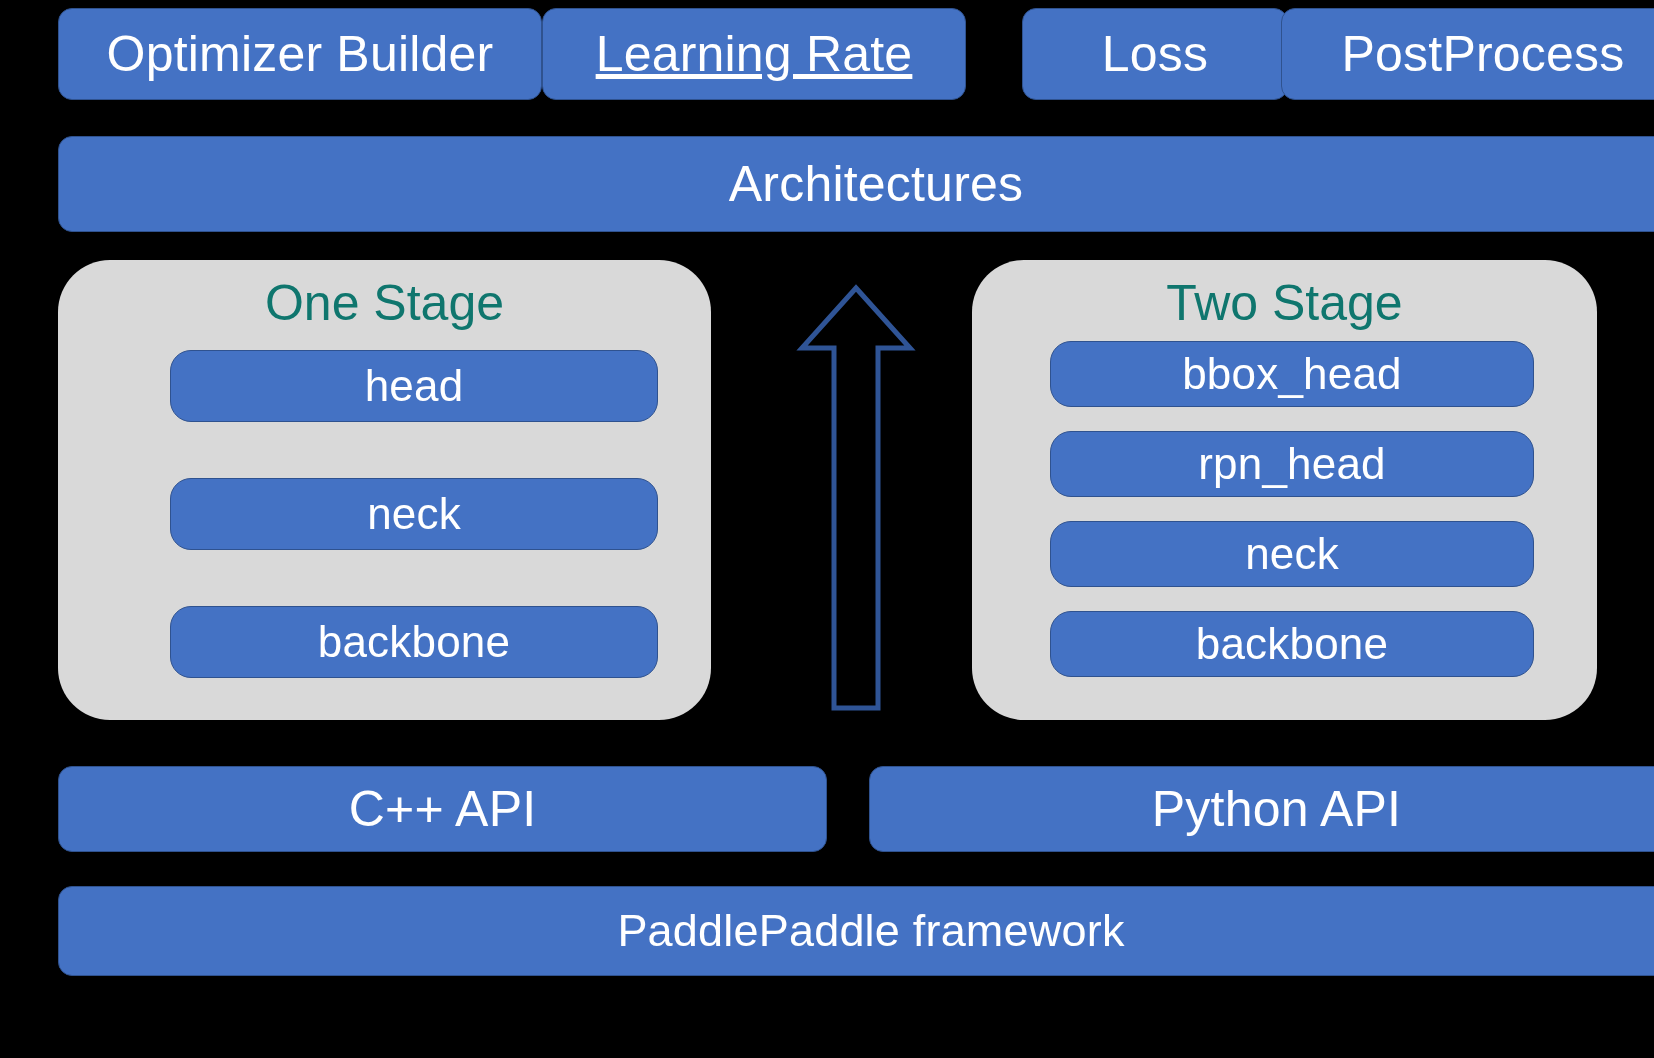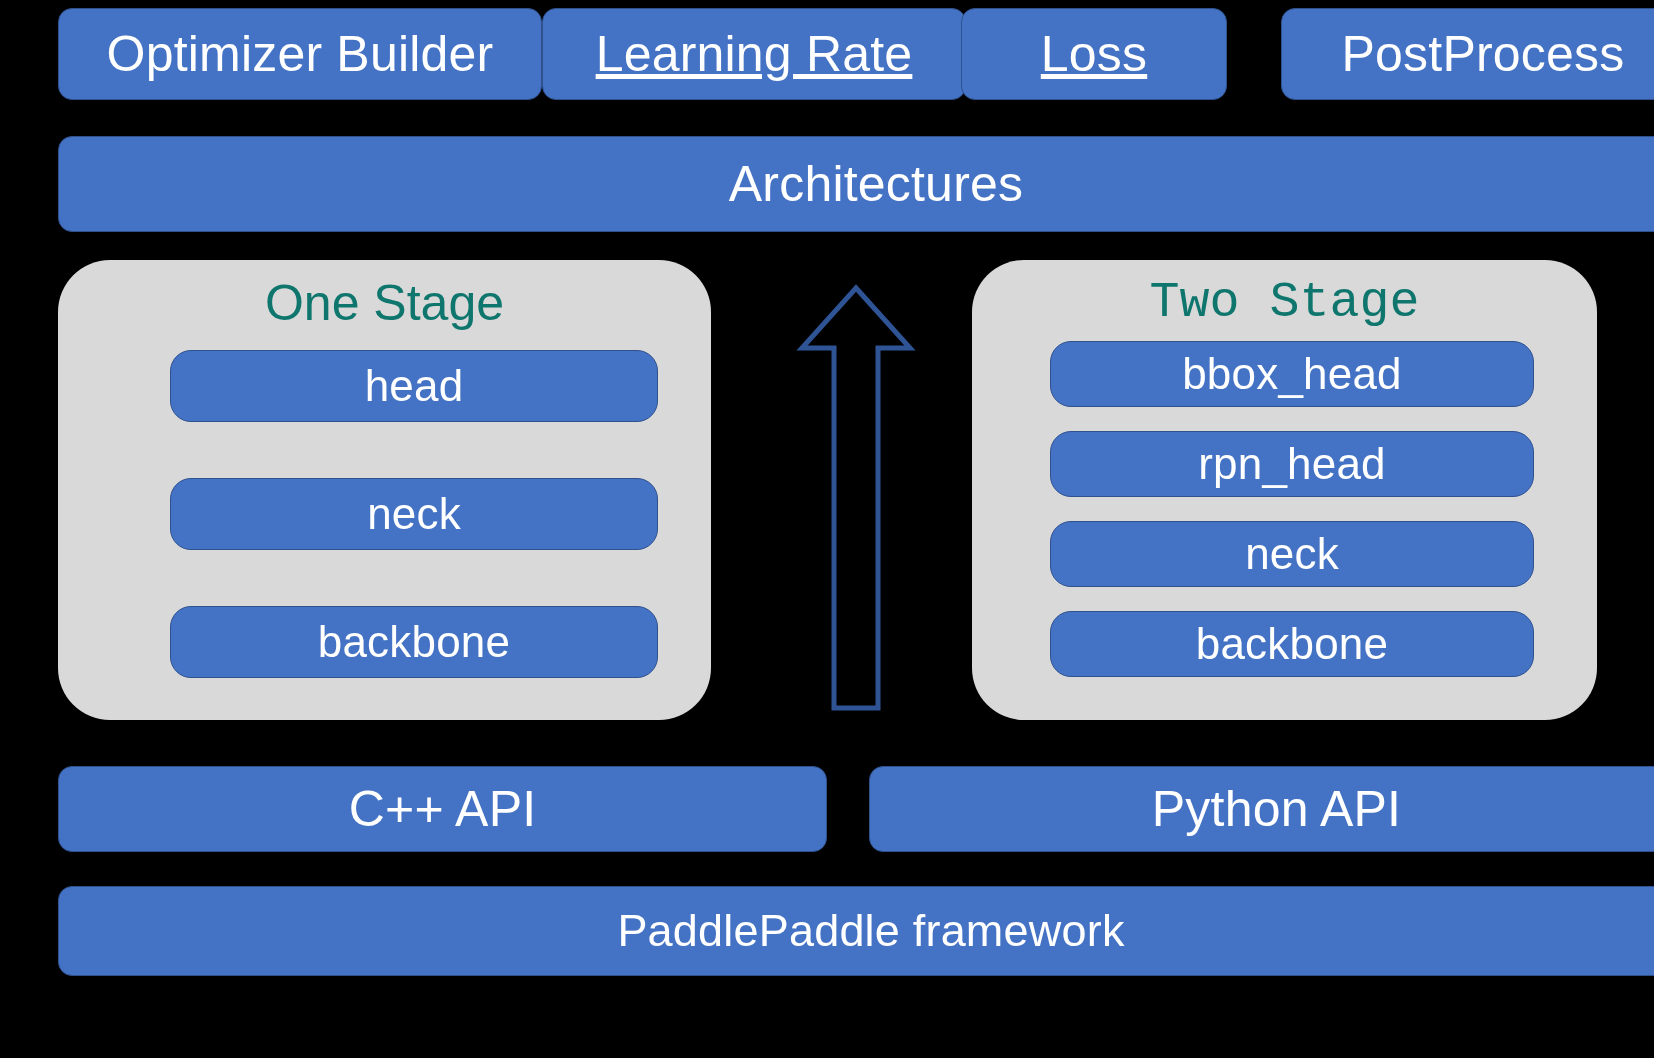--- a/index.html
+++ b/index.html
@@ -91,21 +91,21 @@
 <div id="stage">
 
   <div class="bluebox row-top" style="left:14px;  width:484px;">
     <span>Optimizer Builder</span>
   </div>
 
   <div class="bluebox row-top" style="left:498px; width:424px;text-decoration:underline;">
     <span>Learning Rate</span>
   </div>
 
-  <div class="bluebox row-top" style="left:917px; width:266px;text-decoration:underline;">
+  <div class="bluebox row-top" style="left:978px; width:266px;">
     <span>Loss</span>
   </div>
 
   <div class="bluebox row-top" style="left:1237px; width:404px;">
     <span>PostProcess</span>
   </div>
 
   <div class="bluebox" id="architectures">
     <span>Architectures</span>
   </div>
@@ -122,21 +122,21 @@
   </div>
   <div class="bluebox stage-item" style="left:126px; top:606px; width:488px; height:72px;">
     <span>backbone</span>
   </div>
 
   <svg id="up-arrow" viewBox="0 0 120 432" preserveAspectRatio="none">
     <path d="M60 6 L114 66 L82 66 L82 426 L38 426 L38 66 L6 66 Z" fill="none" stroke="#2F5496" stroke-width="5" stroke-linejoin="miter"></path>
   </svg>
 
   <div class="panel" style="left:928px; top:260px; width:625px; height:460px;">
-    <div class="panel-title" style="top:18px;font-family:Liberation Mono, monospace;">Two Stage</div>
+    <div class="panel-title" style="top:18px;">Two Stage</div>
   </div>
 
   <div class="bluebox stage-item" style="left:1006px; top:431px; width:484px; height:66px;">
     <span>rpn_head</span>
   </div>
   <div class="bluebox stage-item" style="left:1006px; top:341px; width:484px; height:66px;">
     <span>bbox_head</span>
   </div>
   <div class="bluebox stage-item" style="left:1006px; top:521px; width:484px; height:66px;">
     <span>neck</span>

